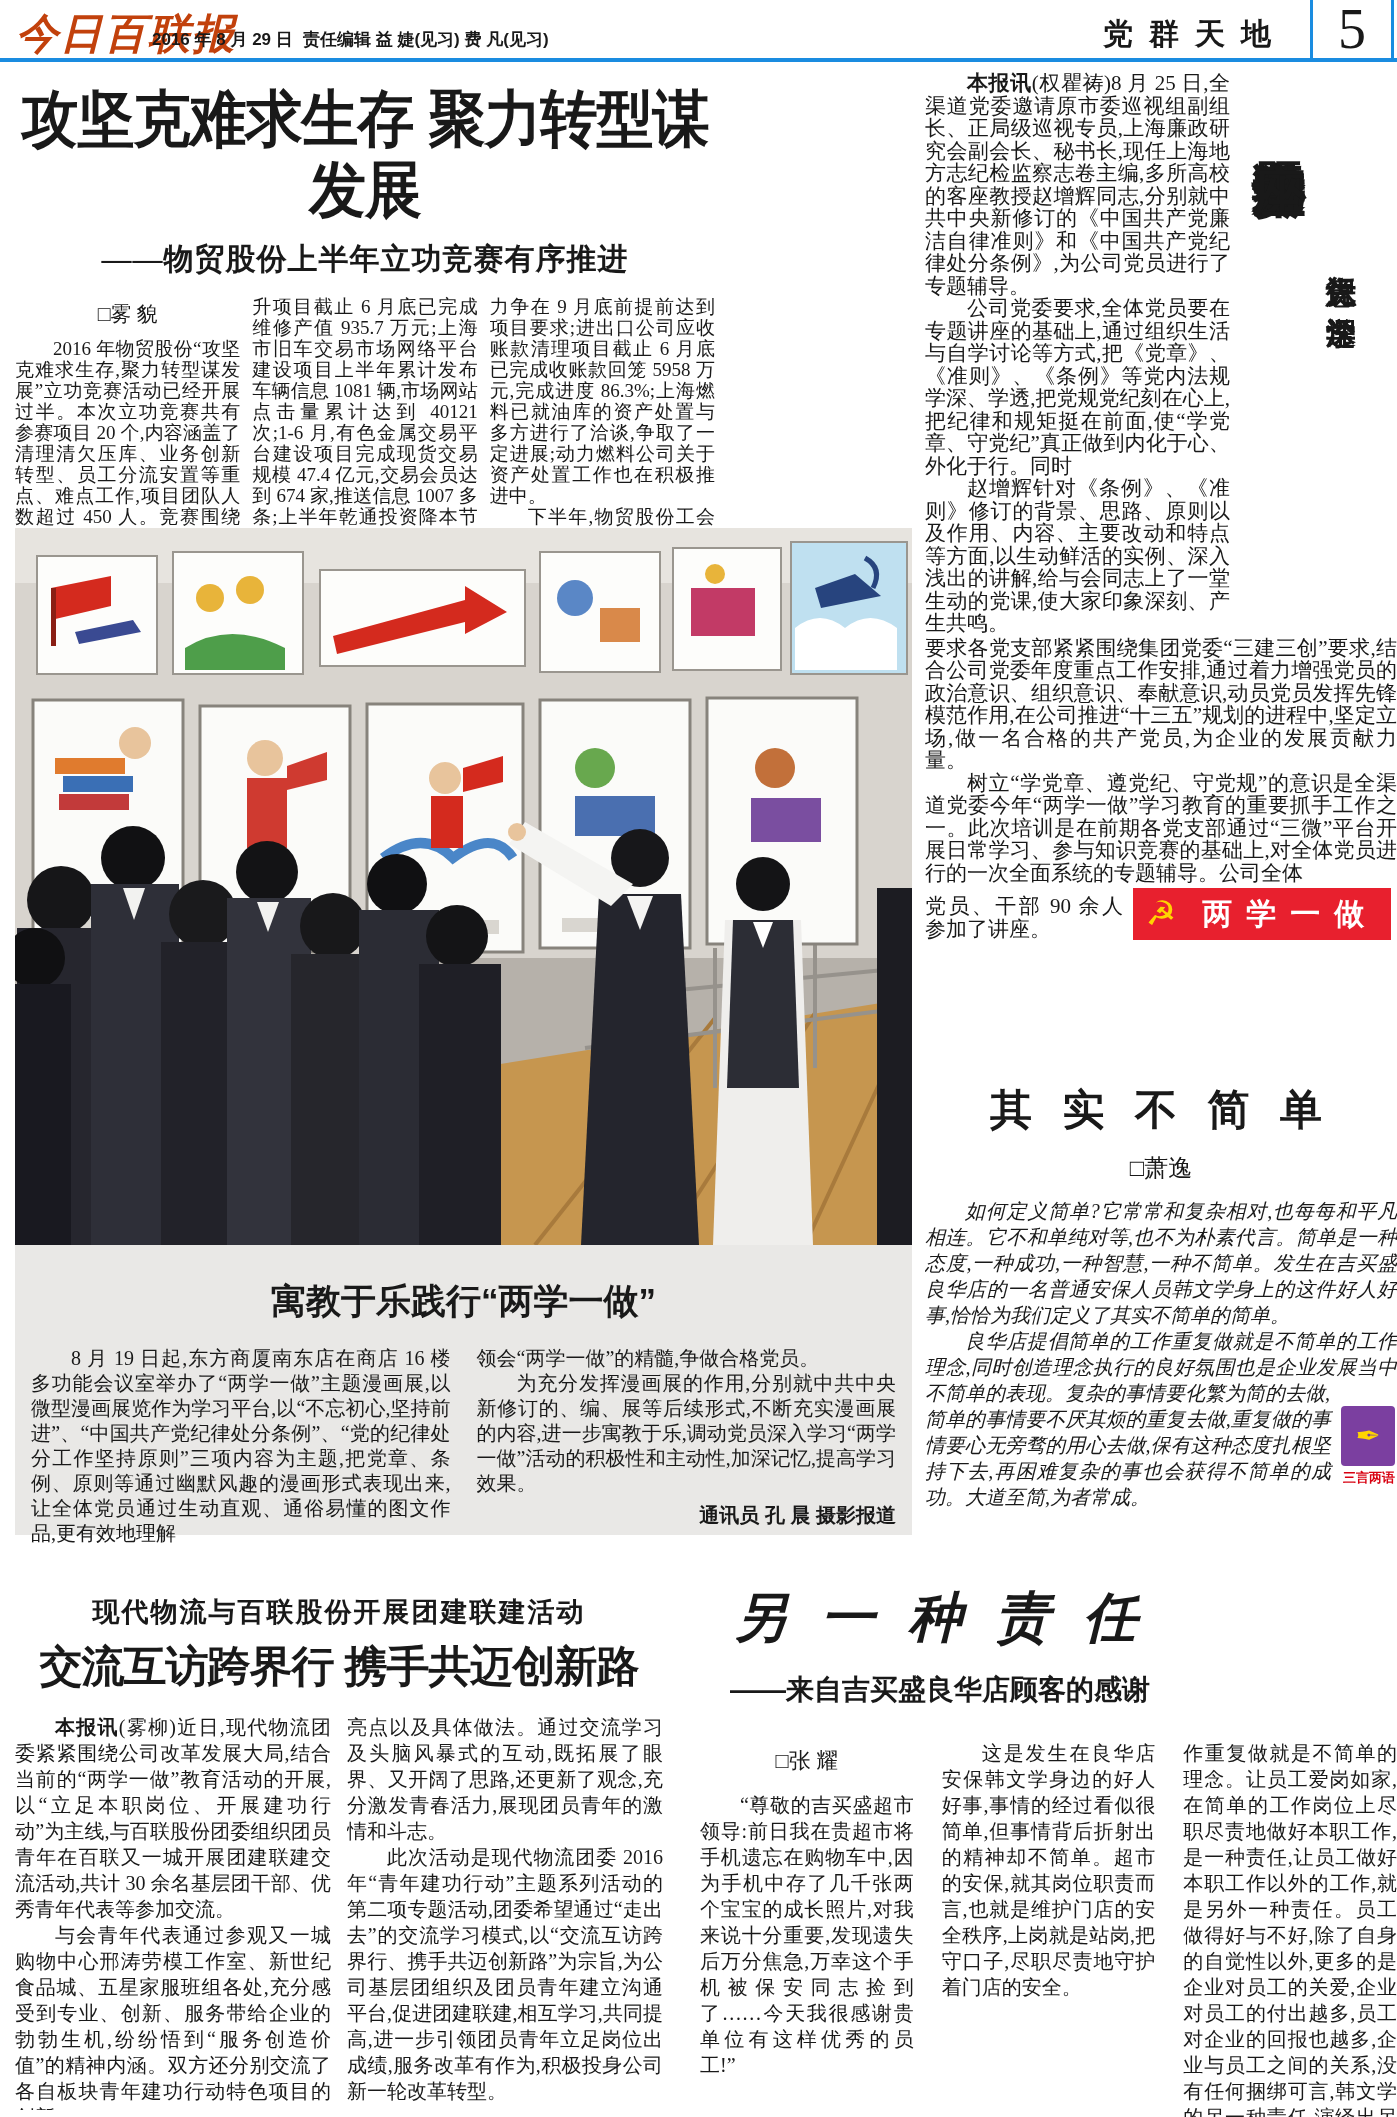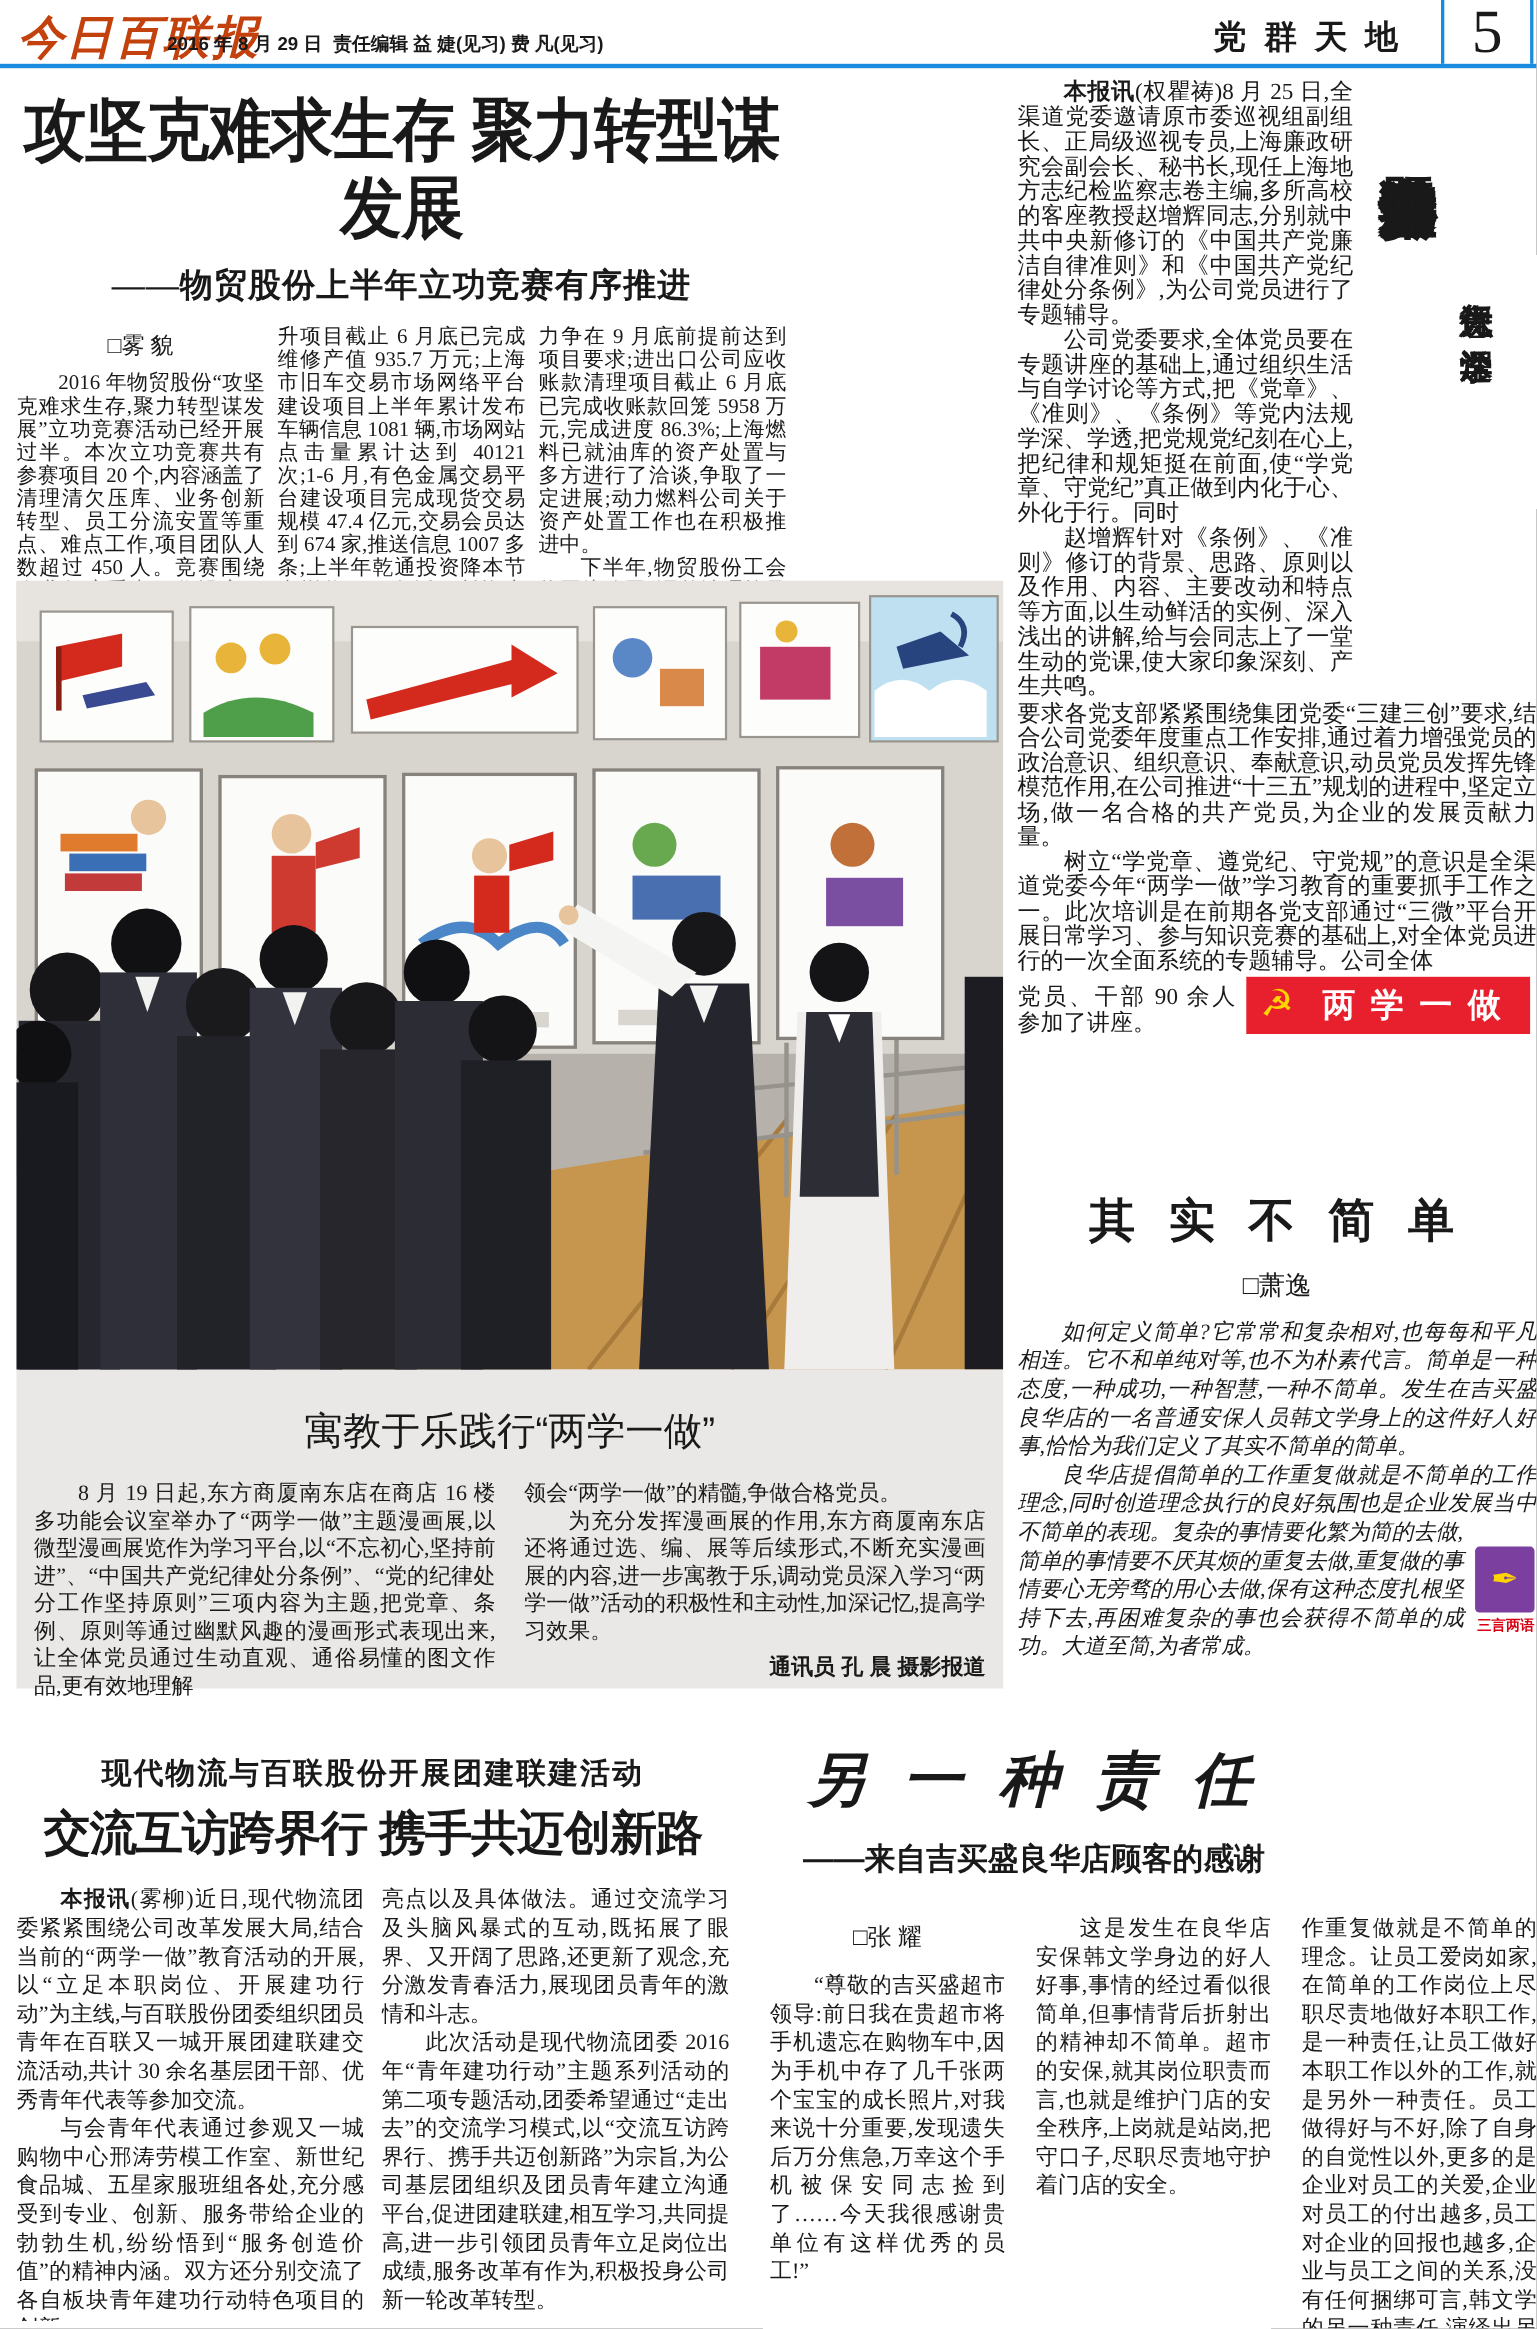--- a/index.html
+++ b/index.html
@@ -20,21 +20,21 @@
   .ta-h1{font-size:57px;font-weight:900;text-align:center;letter-spacing:-1px;line-height:1.15;
          transform:scaleY(1.08);transform-origin:top;}
   .ta-h2{margin-top:24px;font-size:30px;font-weight:bold;text-align:center;letter-spacing:1px;}
   .ta-cols{position:absolute;left:0;top:212px;width:700px;height:232px;display:flex;gap:12px;overflow:hidden;}
   .ta-col{width:226px;overflow:hidden;}
   .ta-col p{margin:0;font-size:19px;line-height:21px;text-align:justify;text-indent:2em;}
   .ta-col p.noind{text-indent:0;}
   .ta-byline{text-align:center;font-size:21px;margin:4px 0 10px 0;}
   
   .pb{position:absolute;left:15px;top:528px;width:897px;height:1007px;background:#e9e8e6;}
-  .pb-caption{position:absolute;left:0;top:750px;width:897px;text-align:center;font-size:35px;font-weight:400;}
+  .pb-caption{position:absolute;left:0;top:750px;width:897px;text-align:center;font-size:35px;font-weight:700;}
   .pb-cols{position:absolute;left:16px;top:818px;width:865px;display:flex;gap:26px;}
   .pb-col{width:420px;}
   .pb-col p{margin:0;font-size:20px;line-height:25px;text-align:justify;text-indent:2em;}
   .pb-col p.noind{text-indent:0;}
   .pb-credit{margin-top:6px;text-align:right;font-weight:bold;font-size:20px;}
   
   .qd{position:absolute;left:925px;top:72px;width:472px;}
   .qd p{margin:0;font-size:21px;line-height:22.5px;text-align:justify;text-indent:2em;}
   .qd .narrow{width:305px;}
   .qd .full{width:472px;margin-top:2px;}
@@ -249,21 +249,21 @@
 
       <rect x="862" y="360" width="35" height="357" fill="#1c1c22"></rect>
     </svg>
     <div class="pb-caption sans">寓教于乐践行“两学一做”</div>
     <div class="pb-cols">
       <div class="pb-col">
         <p>8 月 19 日起,东方商厦南东店在商店 16 楼多功能会议室举办了“两学一做”主题漫画展,以微型漫画展览作为学习平台,以“不忘初心,坚持前进”、“中国共产党纪律处分条例”、“党的纪律处分工作坚持原则”三项内容为主题,把党章、条例、原则等通过幽默风趣的漫画形式表现出来,让全体党员通过生动直观、通俗易懂的图文作品,更有效地理解</p>
       </div>
       <div class="pb-col">
         <p class="noind">领会“两学一做”的精髓,争做合格党员。</p>
-        <p>为充分发挥漫画展的作用,东方商厦南东店还将通过选、编、展等后续形式,不断充实漫画展的内容,进一步寓教于乐,调动党员深入学习“两学一做”活动的积极性和主动性,加深记忆,提高学习效果。</p>
+        <p>为充分发挥漫画展的作用,分别就中共中央新修订的、编、展等后续形式,不断充实漫画展的内容,进一步寓教于乐,调动党员深入学习“两学一做”活动的积极性和主动性,加深记忆,提高学习效果。</p>
         <div class="pb-credit sans">通讯员 孔 晨 摄影报道</div>
       </div>
     </div>
   </div>
 
   <div class="es">
     <div class="es-title">其 实 不 简 单</div>
     <div class="es-byline">□萧逸</div>
     <div class="body">
       <p>如何定义简单?它常常和复杂相对,也每每和平凡相连。它不和单纯对等,也不为朴素代言。简单是一种态度,一种成功,一种智慧,一种不简单。发生在吉买盛良华店的一名普通安保人员韩文学身上的这件好人好事,恰恰为我们定义了其实不简单的简单。</p>

